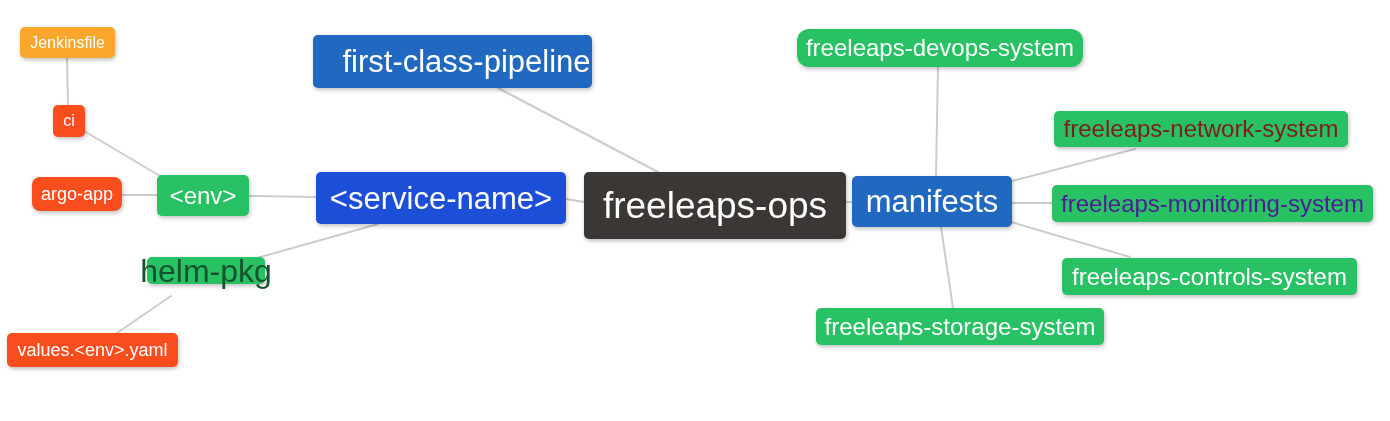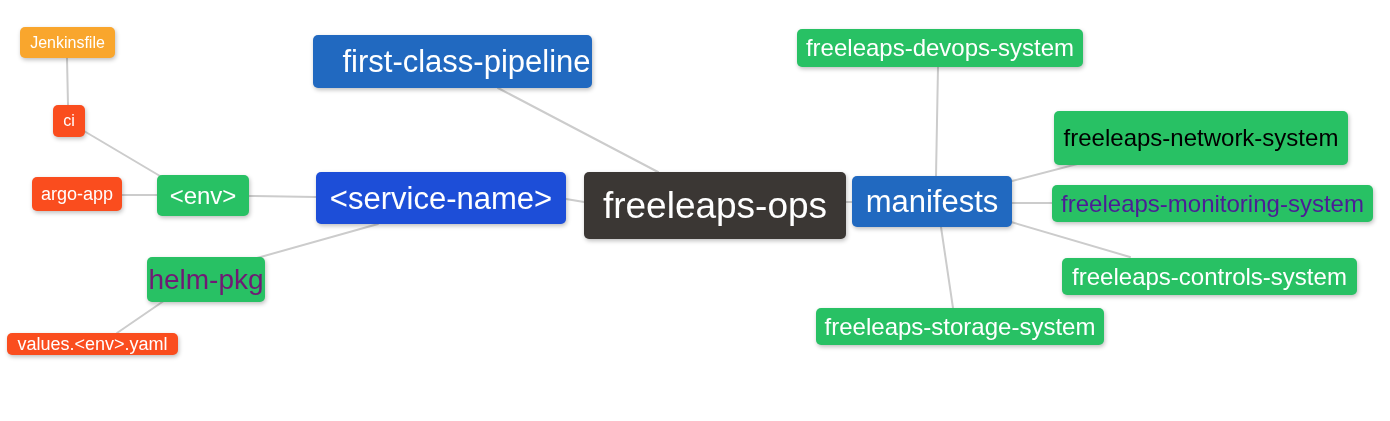--- a/index.html
+++ b/index.html
@@ -58,39 +58,39 @@
       </div>
       <div class="node" style="left: 316px; top: 172px; width: 250px; height: 52px; background: #1d4ed8; color: rgb(255, 255, 255); font-size: 31px;">
         <span>&lt;service-name&gt;</span>
       </div>
       <div class="node" style="left: 852px; top: 176px; width: 160px; height: 51px; background: rgb(33, 105, 192); color: rgb(255, 255, 255); font-size: 31px;">
         <span>manifests</span>
       </div>
       <div class="node" style="left: 157px; top: 175px; width: 92px; height: 41px; background: rgb(40, 193, 100); color: rgb(255, 255, 255); font-size: 24px;">
         <span>&lt;env&gt;</span>
       </div>
-      <div class="node" style="left: 147px; top: 257px; width: 118px; height: 45px; background: rgb(40, 193, 100); color: #701a75; font-size: 28px;">
+      <div class="node" style="left: 147px; top: 257px; width: 118px; height: 27px; background: rgb(40, 193, 100); color: #14532d; font-size: 32px;">
         <span>helm-pkg</span>
       </div>
-      <div class="node" style="left: 32px; top: 177px; width: 90px; height: 34px; background: rgb(250, 77, 30); color: rgb(255, 255, 255); font-size: 18px;">
+      <div class="node" style="left: 32px; top: 177px; width: 90px; height: 34px; background: rgb(250, 77, 30); color: rgb(255, 255, 255); font-size: 18px; border-radius: 8px;">
         <span>argo-app</span>
       </div>
       <div class="node" style="left: 53px; top: 105px; width: 32px; height: 32px; background: rgb(250, 77, 30); color: rgb(255, 255, 255); font-size: 16px; text-align: center;">
         <span>ci</span>
       </div>
       <div class="node" style="left: 20px; top: 27px; width: 95px; height: 31px; background: rgb(249, 166, 45); color: rgb(255, 255, 255); font-size: 16px;">
         <span>Jenkinsfile</span>
       </div>
-      <div class="node" style="left: 7px; top: 333px; width: 171px; height: 22px; background: rgb(250, 77, 30); color: rgb(255, 255, 255); font-size: 18px;">
+      <div class="node" style="left: 7px; top: 333px; width: 171px; height: 34px; background: rgb(250, 77, 30); color: rgb(255, 255, 255); font-size: 18px;">
         <span>values.&lt;env&gt;.yaml</span>
       </div>
-      <div class="node" style="left: 797px; top: 29px; width: 286px; height: 38px; background: rgb(40, 193, 100); color: rgb(255, 255, 255); font-size: 24px;">
+      <div class="node" style="left: 797px; top: 29px; width: 286px; height: 38px; background: rgb(40, 193, 100); color: rgb(255, 255, 255); font-size: 24px; border-radius: 12px;">
         <span>freeleaps-devops-system</span>
       </div>
-      <div class="node" style="left: 1054px; top: 111px; width: 294px; height: 54px; background: rgb(40, 193, 100); color: #000000; font-size: 24px;">
+      <div class="node" style="left: 1054px; top: 111px; width: 294px; height: 36px; background: rgb(40, 193, 100); color: #7f1d1d; font-size: 24px;">
         <span>freeleaps-network-system</span>
       </div>
       <div class="node" style="left: 1052px; top: 185px; width: 321px; height: 37px; background: rgb(40, 193, 100); color: #4c1d95; font-size: 24px;">
         <span>freeleaps-monitoring-system</span>
       </div>
       <div class="node" style="left: 1062px; top: 258px; width: 295px; height: 37px; background: rgb(40, 193, 100); color: rgb(255, 255, 255); font-size: 24px;">
         <span>freeleaps-controls-system</span>
       </div>
       <div class="node" style="left: 816px; top: 308px; width: 288px; height: 37px; background: rgb(40, 193, 100); color: rgb(255, 255, 255); font-size: 24px;">
         <span>freeleaps-storage-system</span>

